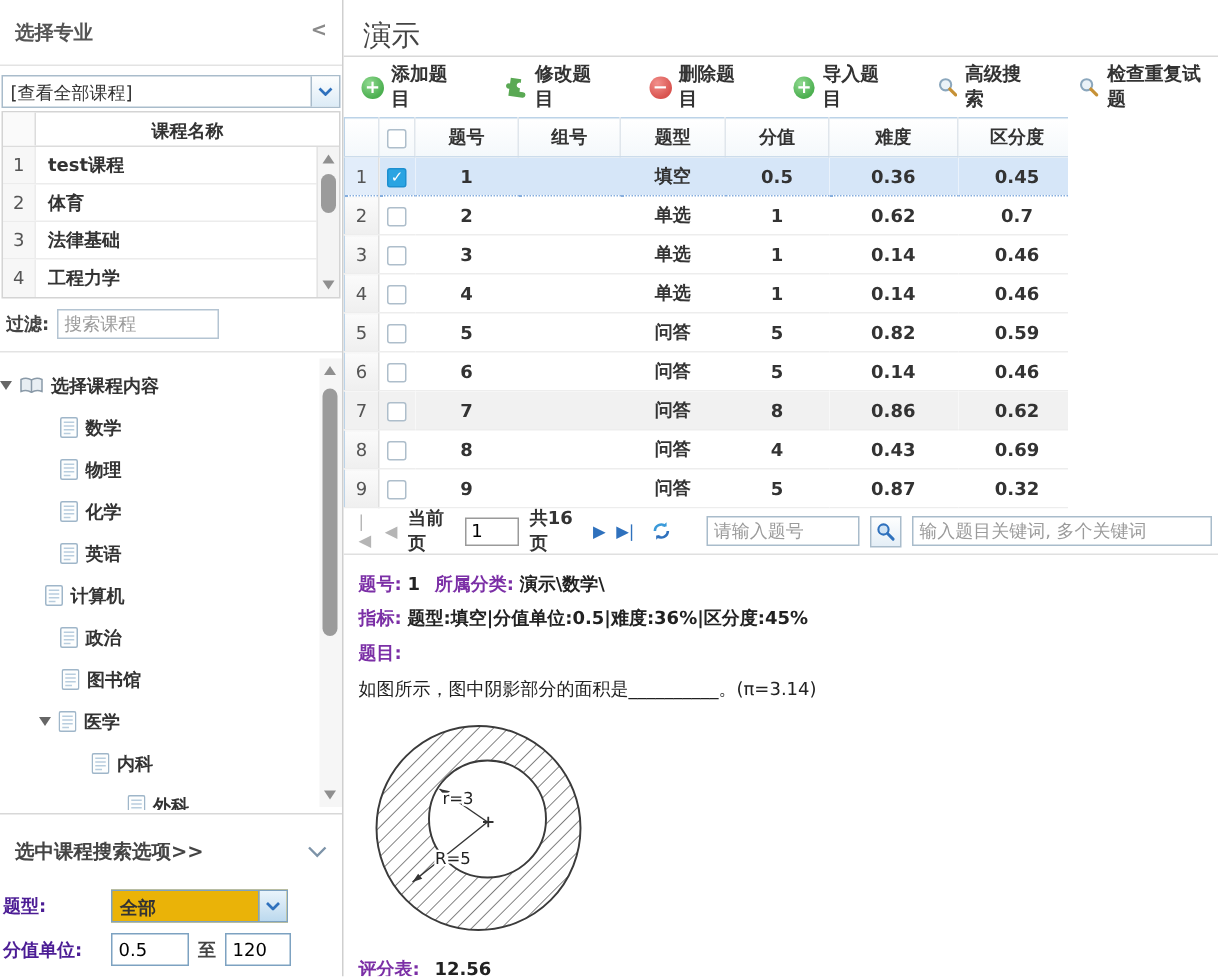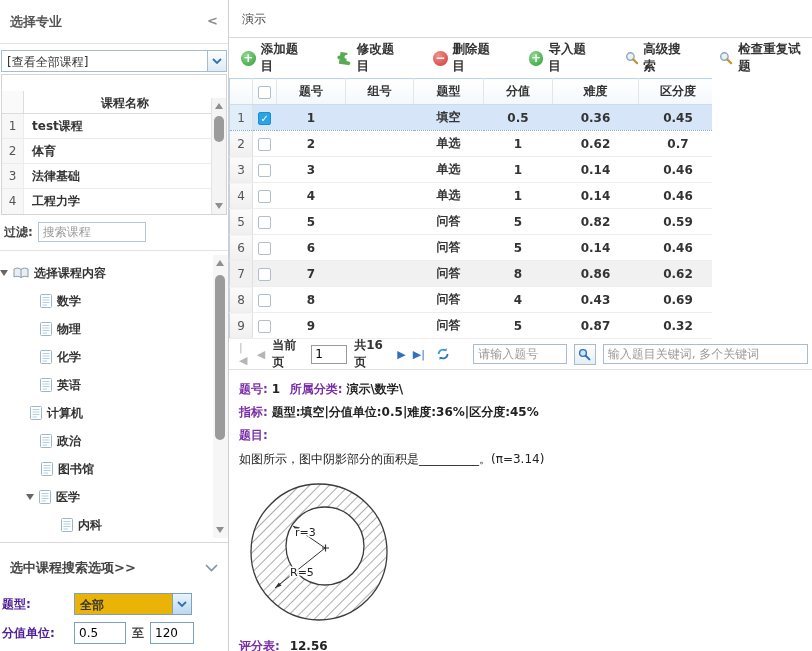--- a/index.html
+++ b/index.html
@@ -11,21 +11,21 @@
   .left { width:229px; border-right:1px solid #cfcfcf; display:flex; flex-direction:column; background:#fff; }
   .lp-header { height:44px; padding:13px 10px 0 10px; border-bottom:1px solid #e3e3e3;
     display:flex; justify-content:space-between; align-items:flex-start; }
   .lp-title { font-weight:bold; font-size:13px; color:#555; }
   .collapse { color:#8a8a8a; font-weight:bold; font-size:13px; cursor:pointer; }
   .combo { margin:6px 1px 0 1px; height:22px; border:1px solid #a9bccb; display:flex; align-items:stretch; background:#fff; }
   .combo-text { flex:1; padding:3px 5px; color:#333; overflow:hidden; white-space:nowrap; }
   .combo-btn { width:19px; border-left:1px solid #a9bccb; background:linear-gradient(#fdfefe,#dcebf6);
     display:flex; align-items:center; justify-content:center; cursor:pointer; }
   .ctable { margin:2px 1px 0 1px; border:1px solid #d4d4d4; position:relative; }
-  .cthead { height:23px; border-bottom:1px solid #dcdcdc; display:flex;margin-top:16px; }
+  .cthead { height:23px; border-bottom:1px solid #dcdcdc; display:flex; }
   .cthead .numcol { width:22px; border-right:1px solid #dcdcdc; background:#fafafa; }
   .cthead .namecol { flex:1; text-align:center; font-weight:bold; padding-top:4px; color:#333; }
   .crow { height:25px; display:flex; border-bottom:1px solid #ececec; align-items:center; }
   .crow:last-child { border-bottom:none; }
   .cnum { width:22px; text-align:center; color:#555; background:#f7f7f7; border-right:1px solid #ececec; line-height:24px; height:100%; }
   .cname { padding-left:8px; font-weight:bold; color:#333; }
   .vscroll { position:absolute; right:0; top:23px; bottom:0; width:15px; background:#f4f4f4; border-left:1px solid #e4e4e4; }
   .vscroll .up,.vscroll .down { position:absolute; left:3px; width:0; height:0;
     border-left:4px solid transparent; border-right:4px solid transparent; }
   .vscroll .up { top:5px; border-bottom:6px solid #8f8f8f; }
@@ -53,21 +53,21 @@
   .oselect .sel-text { flex:1; padding:3px 5px; font-weight:bold; }
   .oselect .sel-btn { width:19px; border-left:1px solid #7da2c1; background:linear-gradient(#eaf4fb,#bcd9ee);
     display:flex; align-items:center; justify-content:center; }
   .opt-row input { height:22px; border:1px solid #7da2c1; padding:0 4px; font-size:12px; font-family:inherit; }
   .inp-min { width:52px; } .inp-max { width:44px; }
   .to-label { margin:0 6px; font-weight:bold; color:#444; }
 
   
   .right { flex:1; display:flex; flex-direction:column; overflow:hidden; }
   .tabbar { height:38px; padding:11px 0 0 13px; border-bottom:1px solid #d8d8d8; }
-  .tab { font-size:12px; color:#444; }
+  .tab { font-size:19px; color:#444; }
   .toolbar { height:40px; display:flex; align-items:center; gap:27px; padding:0 0 0 12px; }
   .tbtn { display:flex; align-items:center; gap:5px; cursor:pointer; }
   .tbtn .tlabel { font-weight:bold; color:#333; font-size:12.5px; }
   .ic-round { width:15px; height:15px; border-radius:50%; color:#fff; font-weight:bold; font-size:12px;
     line-height:14px; text-align:center; display:inline-block; }
   .ic-add { background:radial-gradient(circle at 35% 30%, #8fd98f, #4caf50 70%); }
   .ic-del { background:radial-gradient(circle at 35% 30%, #f2908c, #d9534f 70%); }
 
   .qtable-wrap { overflow:hidden; width:483px; }
   table.qtable { table-layout:fixed; border-collapse:collapse; width:587px; border:1px solid #bcd3e8; }
@@ -88,21 +88,21 @@
 
   .pager { height:31px; display:flex; align-items:center; gap:7px; padding:0 4px 0 10px; border-bottom:1px solid #e0e0e0; }
   .pg-ic { font-size:11px; cursor:pointer; }
   .pg-disabled { color:#b5b5b5; }
   .pg-active { color:#2f71bd; }
   .pager .pg-text { color:#333; font-weight:bold; }
   .pager input.pg-input { width:36px; height:19px; border:1px solid #9a9a9a; text-align:left; padding:0 3px;
     font-size:12px; font-family:inherit; }
   .pager input.srch { height:20px; border:1px solid #a9bccb; padding:0 4px; font-size:12px; font-family:inherit; }
   .pager input::placeholder { color:#9b9b9b; }
-  .srch-qnum { width:94px; margin-left:16px; }
+  .srch-qnum { width:102px; margin-left:16px; }
   .srch-kw { width:230px; }
   .mag-btn { width:24px; height:21px; border:1px solid #a9bccb; background:linear-gradient(#fefefe,#e4eef6);
     display:flex; align-items:center; justify-content:center; cursor:pointer; }
 
   .detail { flex:1; padding:12px 0 0 10px; overflow:hidden; }
   .dline { margin-bottom:8px; line-height:15px; }
   .plabel { color:#7b2fa6; font-weight:bold; }
   .dval { color:#222; font-weight:bold; }
   .qtext { color:#222; margin:2px 0 4px 0; }
   .figure { margin:2px 0 6px 4px; }

